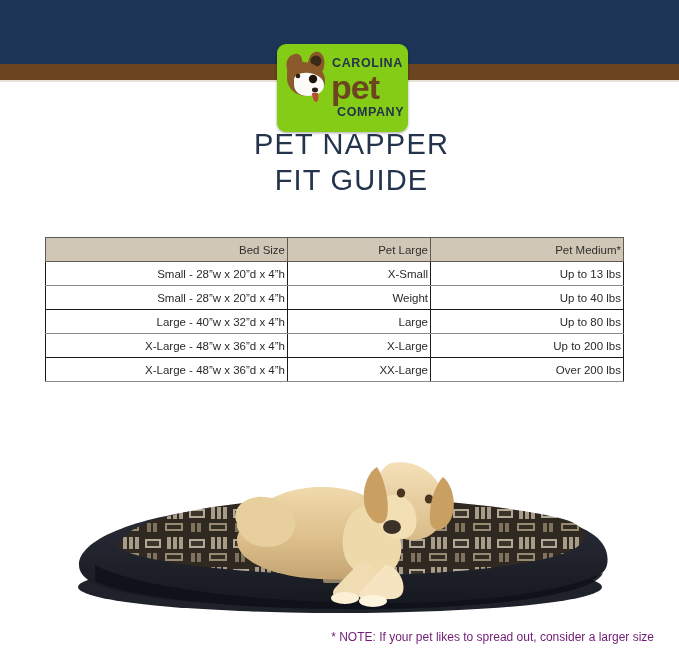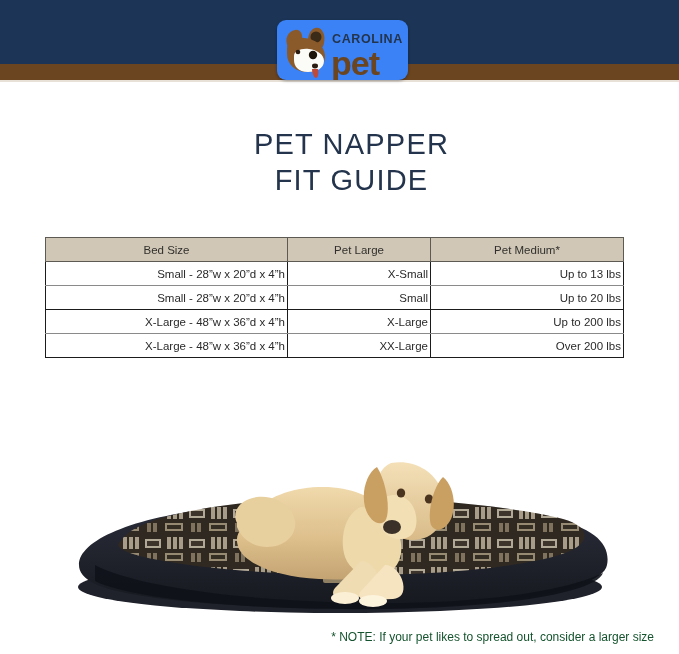--- a/index.html
+++ b/index.html
@@ -39,24 +39,24 @@
     width: 679px;
     height: 2px;
     background: #c9bda8;
     opacity: .45;
   }
 
   
   .logo-card {
     position: absolute;
     left: 277px;
-    top: 20px;
+    top: 44px;
     width: 131px;
-    height: 60px;
-    background: #3b82f6;
+    height: 88px;
+    background: #84cc16;
     border-radius: 9px;
     box-shadow: 0 1px 3px rgba(0,0,0,.35);
     overflow: hidden;
   }
   .logo-inner {
     position: absolute;
     inset: 0;
   }
   .logo-svg {
     position: absolute;
@@ -109,20 +109,21 @@
     color: #2a2a2a;
     padding: 0 2px;
     background: #ffffff;
     white-space: nowrap;
   }
   .fit-table th {
     background: #d0c7b7;
     color: #31302c;
     border-color: #5d5a53;
     font-weight: 400;
+    text-align: right;
   }
   .fit-table tbody tr td {
     border-left-color: #1b1b1b;
     border-right-color: #1b1b1b;
     border-top-color: #6e6e6e;
     border-bottom-color: #1b1b1b;
     text-align: right;
   }
   .fit-table tbody tr:nth-child(odd) td {
     border-top-color: #1b1b1b;
@@ -138,21 +139,21 @@
     height: 205px;
   }
 
   
   .footnote {
     position: absolute;
     right: 25px;
     top: 630px;
     font-family: "Liberation Sans", sans-serif;
     font-size: 12px;
-    color: #14532d;
+    color: #701a75;
     white-space: nowrap;
   }
 </style>
 </head>
 <body>
 
 <div class="header-band"></div>
 <div class="header-stripe"></div>
 <div class="header-stripe-shadow"></div>
 
@@ -207,22 +208,27 @@
     </tr>
   </thead>
   <tbody>
     <tr>
       <td>Small - 28”w x 20”d x 4”h</td>
       <td>X-Small</td>
       <td>Up to 13 lbs</td>
     </tr>
     <tr>
       <td>Small - 28”w x 20”d x 4”h</td>
-      <td>Small</td>
-      <td>Up to 20 lbs</td>
+      <td>Weight</td>
+      <td>Up to 40 lbs</td>
+    </tr>
+    <tr>
+      <td>Large - 40”w x 32”d x 4”h</td>
+      <td>Large</td>
+      <td>Up to 80 lbs</td>
     </tr>
     <tr>
       <td>X-Large - 48”w x 36”d x 4”h</td>
       <td>X-Large</td>
       <td>Up to 200 lbs</td>
     </tr>
     <tr>
       <td>X-Large - 48”w x 36”d x 4”h</td>
       <td>XX-Large</td>
       <td>Over 200 lbs</td>

